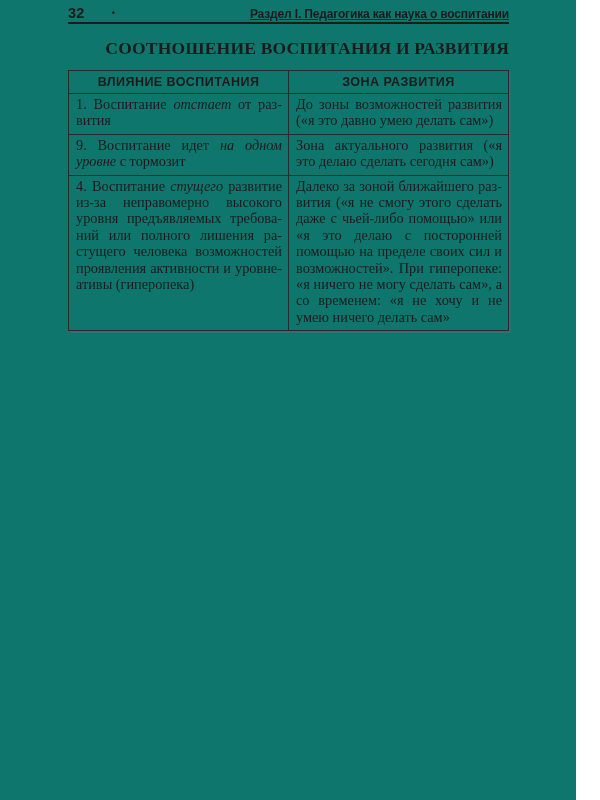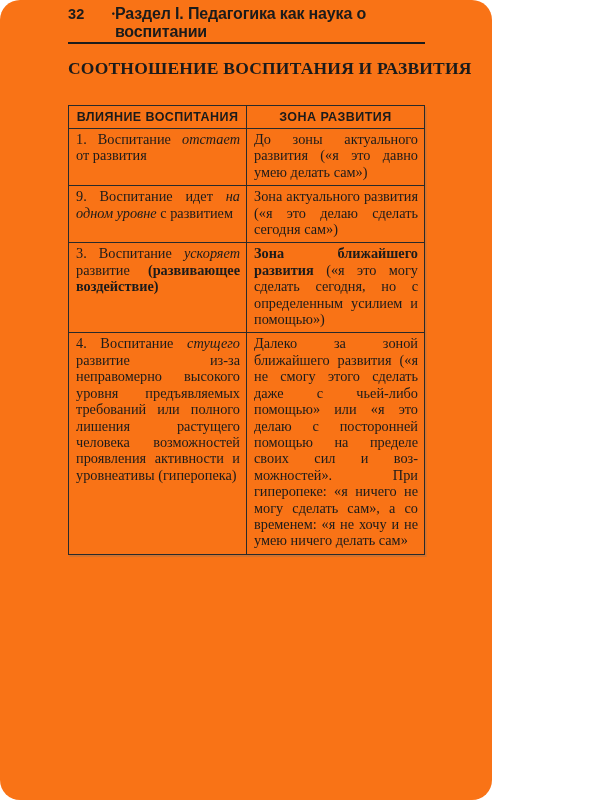--- a/index.html
+++ b/index.html
@@ -1,40 +1,40 @@
 <!DOCTYPE html>
 <html><head>
 <meta charset="utf-8">
 <style>
   * { margin:0; padding:0; box-sizing:border-box; }
   html,body { background:#ffffff; }
   .page {
-    width:492px; height:800px; background:#f97316; color:#1b1b1b;
-    font-family:"Liberation Serif", serif; overflow:hidden; position:relative;border-radius:20px;
+    width:576px; height:800px; background:#0f766e; color:#1b1b1b;
+    font-family:"Liberation Serif", serif; overflow:hidden; position:relative;
   }
   .content { padding:5px 67px 0 68px; }
 
   .running-head {
     display:flex; align-items:baseline;
     font-family:"Liberation Sans", sans-serif; font-weight:700;
   }
   .pnum { font-size:14.5px; letter-spacing:0.3px; }
   .bullet { font-size:9px; margin-left:27px; position:relative; top:-2px; }
-  .section { margin-left:auto; font-size:16px; letter-spacing:-0.15px; }
+  .section { margin-left:auto; font-size:12px; letter-spacing:-0.15px;text-decoration:underline; }
   .rule { border-bottom:2px solid #1c1c1c; margin-top:1px; }
 
   .title {
     margin-top:14px; text-align:right;
     font-family:"Liberation Serif", serif; font-weight:700;
     font-size:17.5px; letter-spacing:0.2px; white-space:nowrap;
   }
 
   table.cmp {
     width:100%; border-collapse:collapse; table-layout:fixed;
-    margin-top:26px;
+    margin-top:11px;
     box-shadow:1.5px 2px 0 rgba(110,110,110,0.28);
   }
   table.cmp col { width:50%; }
   table.cmp th, table.cmp td { border:1px solid #2a2a2a; }
   table.cmp th {
     font-family:"Liberation Sans", sans-serif; font-weight:700;
     font-size:12.5px; letter-spacing:0.45px; text-align:center;
     padding:4px 3px;
   }
   table.cmp td {
@@ -68,29 +68,25 @@
         </colgroup>
       <thead>
         <tr>
           <th>ВЛИЯНИЕ ВОСПИТАНИЯ</th>
           <th>ЗОНА РАЗВИТИЯ</th>
         </tr>
       </thead>
       <tbody>
         <tr>
           <td><span>1. Воспитание </span><span class="it">отстает</span><span> от раз­вития</span></td>
-          <td><span>До зоны актуального развития («я  это давно умею делать сам»)</span></td>
+          <td><span>До зоны возможностей развития («я  это давно умею делать сам»)</span></td>
         </tr>
         <tr>
-          <td><span>9. Воспитание идет </span><span class="it">на одном уровне</span><span> с развитием</span></td>
+          <td><span>9. Воспитание идет </span><span class="it">на одном уровне</span><span> с тормозит</span></td>
           <td><span>Зона актуального развития («я это делаю сделать сегодня сам»)</span></td>
-        </tr>
-        <tr>
-          <td><span>3. Воспитание </span><span class="it">ускоряет</span><span> развитие </span><span class="bd">(развивающее воздействие)</span></td>
-          <td><span class="bd">Зона ближайшего развития</span><span> («я это могу сделать сегодня, но с опре­деленным усилием и помощью»)</span></td>
         </tr>
         <tr>
           <td><span>4. Воспитание </span><span class="it">стущего</span><span> разви­тие из-за неправомерно высокого уровня предъявляемых требова­ний или полного лишения ра­стущего человека возможностей проявления активности и уровне­ативы (гиперопека)</span></td>
           <td><span>Далеко за зоной ближайшего раз­вития («я не смогу этого сделать даже с чьей-либо помощью» или «я это делаю с посторонней помо­щью на пределе своих сил и воз­можностей». При гиперопеке: «я  ничего не могу сделать сам», а  со временем: «я не хочу и не умею ничего делать сам»</span></td>
         </tr>
       </tbody>
     </table>
 
   </div>
 </div>

